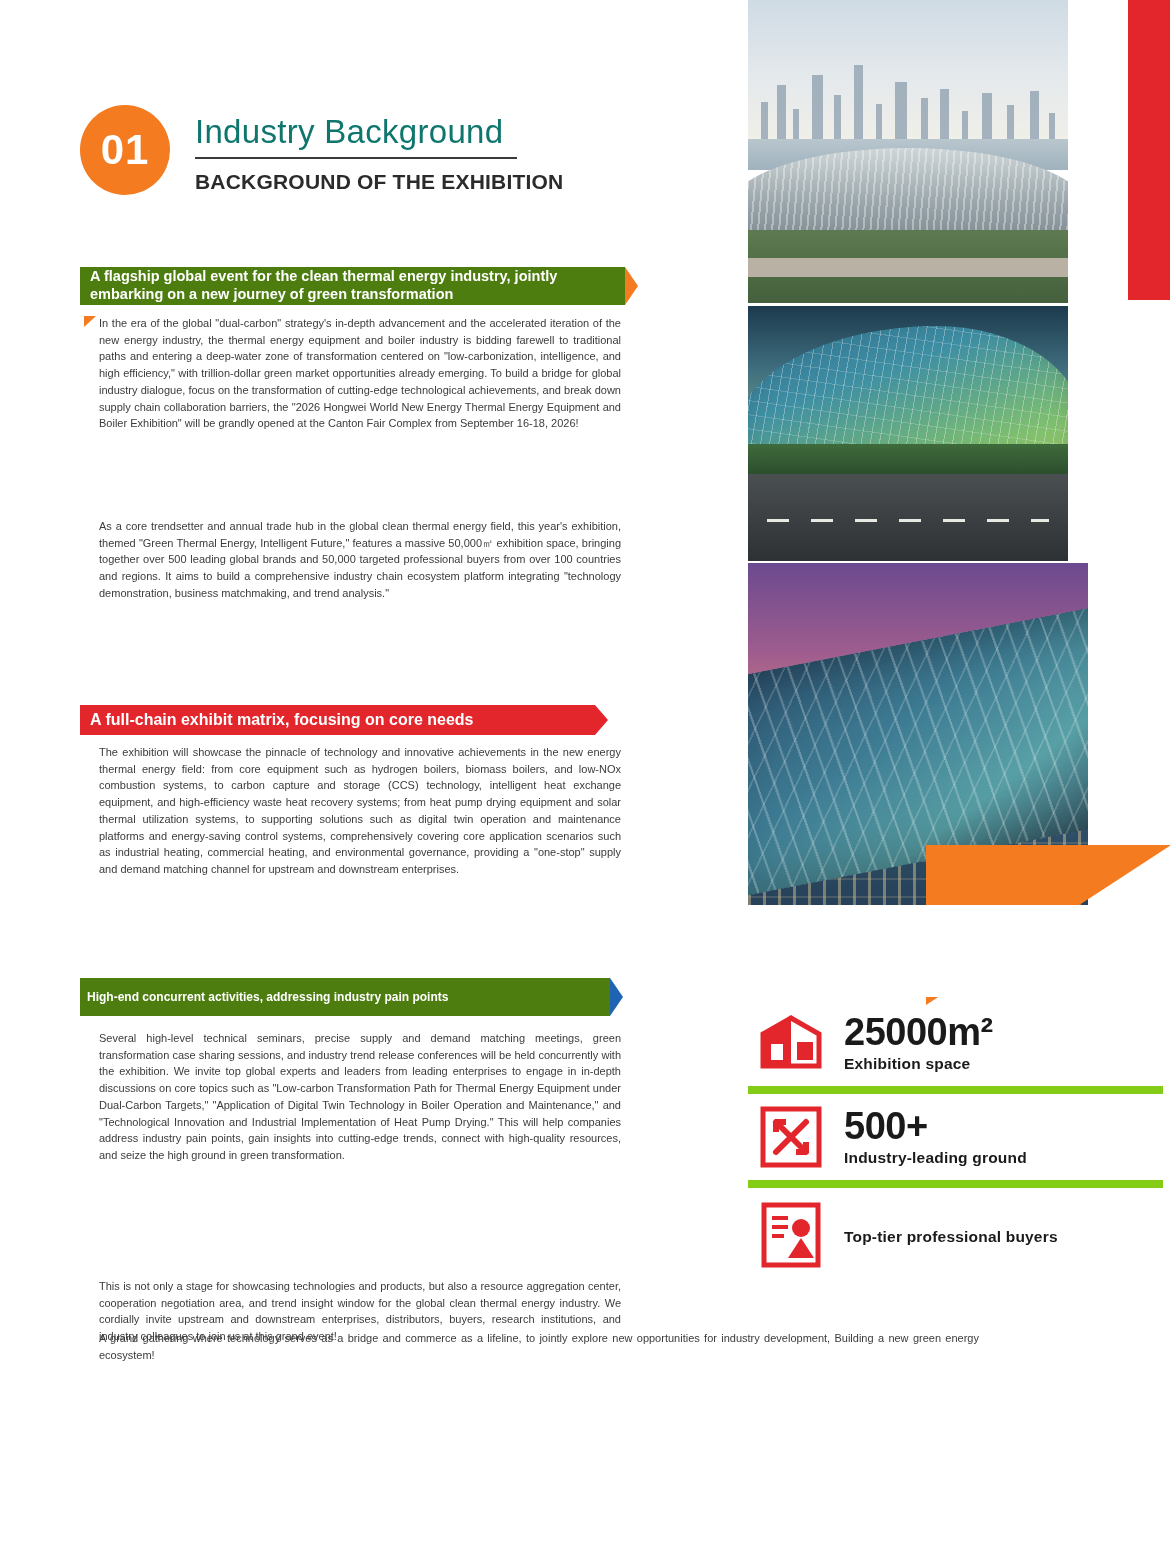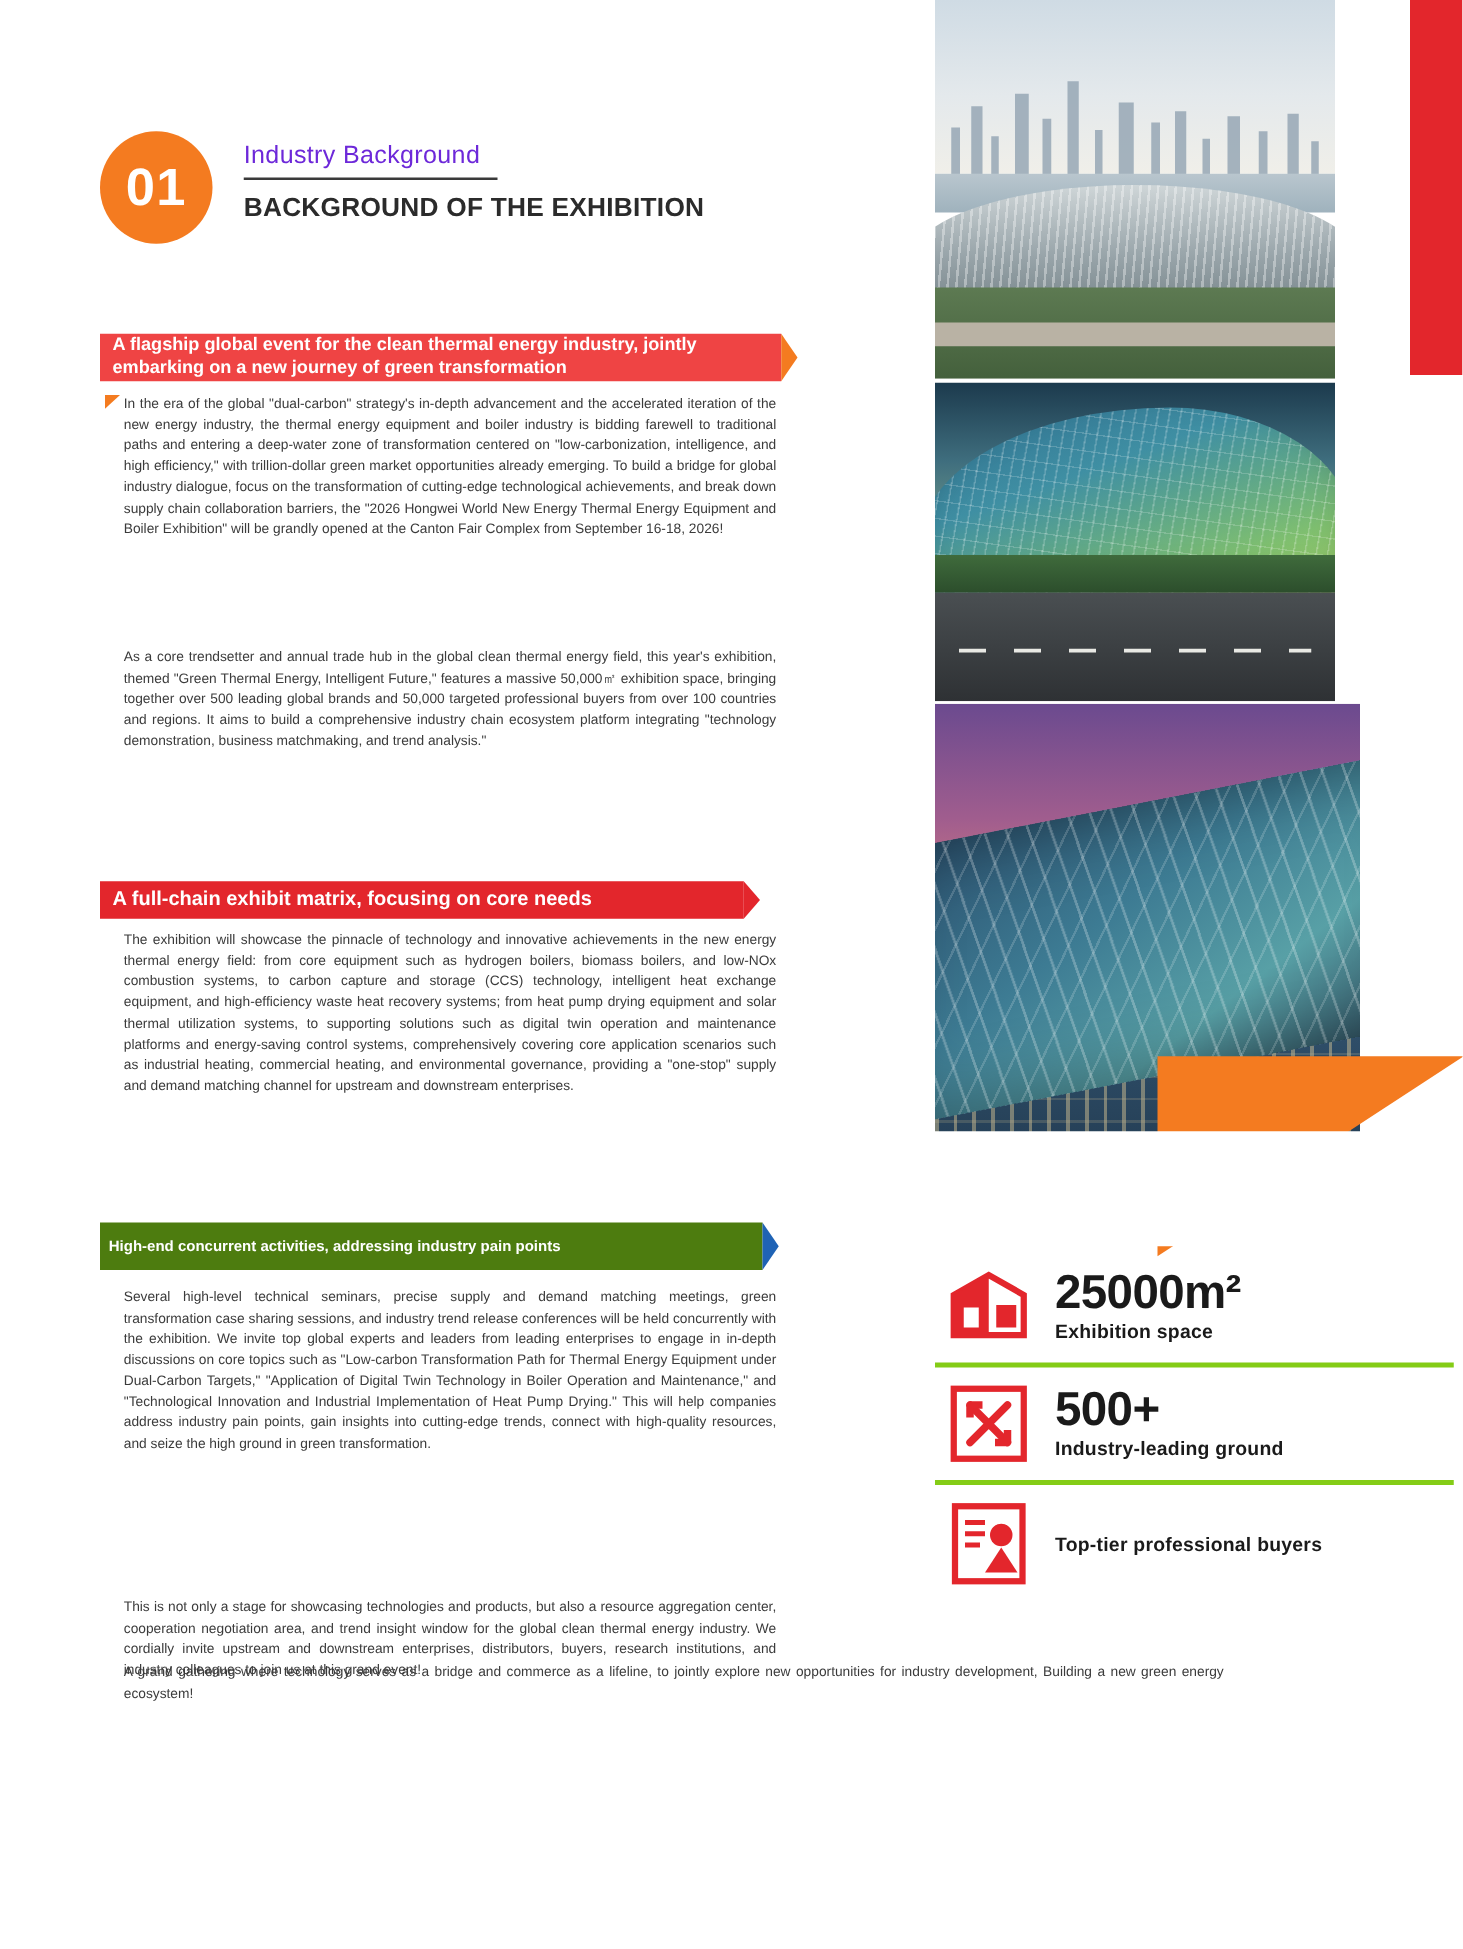--- a/index.html
+++ b/index.html
@@ -56,22 +56,22 @@
     justify-content: center;
     letter-spacing: 1px;
   }
   .header-texts {
     position: absolute;
     left: 115px;
     top: 8px;
     width: 430px;
   }
   .header-en {
-    font-size: 20px;
-    color: #6d28d9;
+    font-size: 33px;
+    color: #0f766e;
     font-weight: normal;
     letter-spacing: 0.3px;
     padding-bottom: 6px;
     border-bottom: 2px solid #3a3a3a;
     display: inline-block;
     padding-right: 14px;
   }
   .header-cn {
     margin-top: 10px;
     font-size: 21px;
@@ -88,21 +88,21 @@
     font-weight: bold;
     display: flex;
     align-items: center;
     box-sizing: border-box;
   }
   .banner-orange {
     left: 80px;
     top: 267px;
     width: 545px;
     height: 38px;
-    background: #ef4444;
+    background: #4d7c0f;
     font-size: 14.5px;
     padding: 0 10px;
     line-height: 1.22;
   }
   .banner-red {
     left: 80px;
     top: 705px;
     width: 515px;
     height: 30px;
     background: #E3262C;
@@ -311,21 +311,21 @@
     position: absolute;
     left: 0;
     top: 1000px;
     width: 415px;
   }
   .stat-row {
     position: relative;
     display: flex;
     align-items: center;
     height: 94px;
-    border-bottom: 4px solid #84cc16;
+    border-bottom: 8px solid #84cc16;
     padding-left: 4px;
     box-sizing: border-box;
   }
   .stat-row.last { border-bottom: none; }
   .stat-icon {
     width: 78px;
     height: 72px;
     flex: none;
     display: flex;
     align-items: center;

